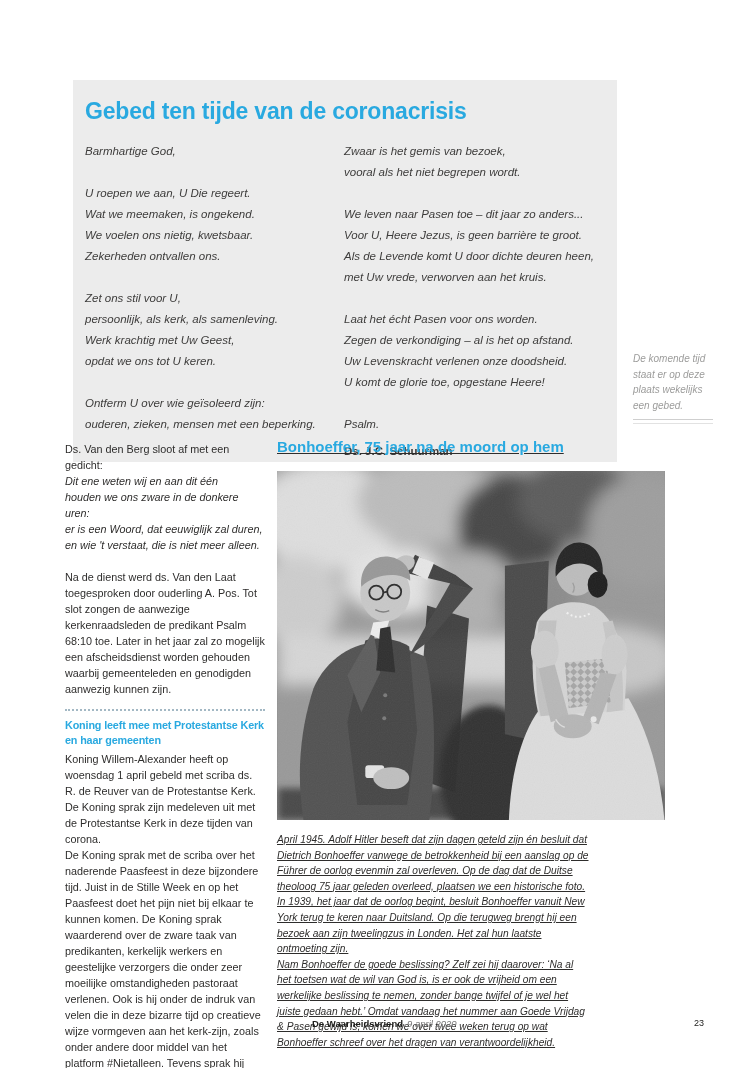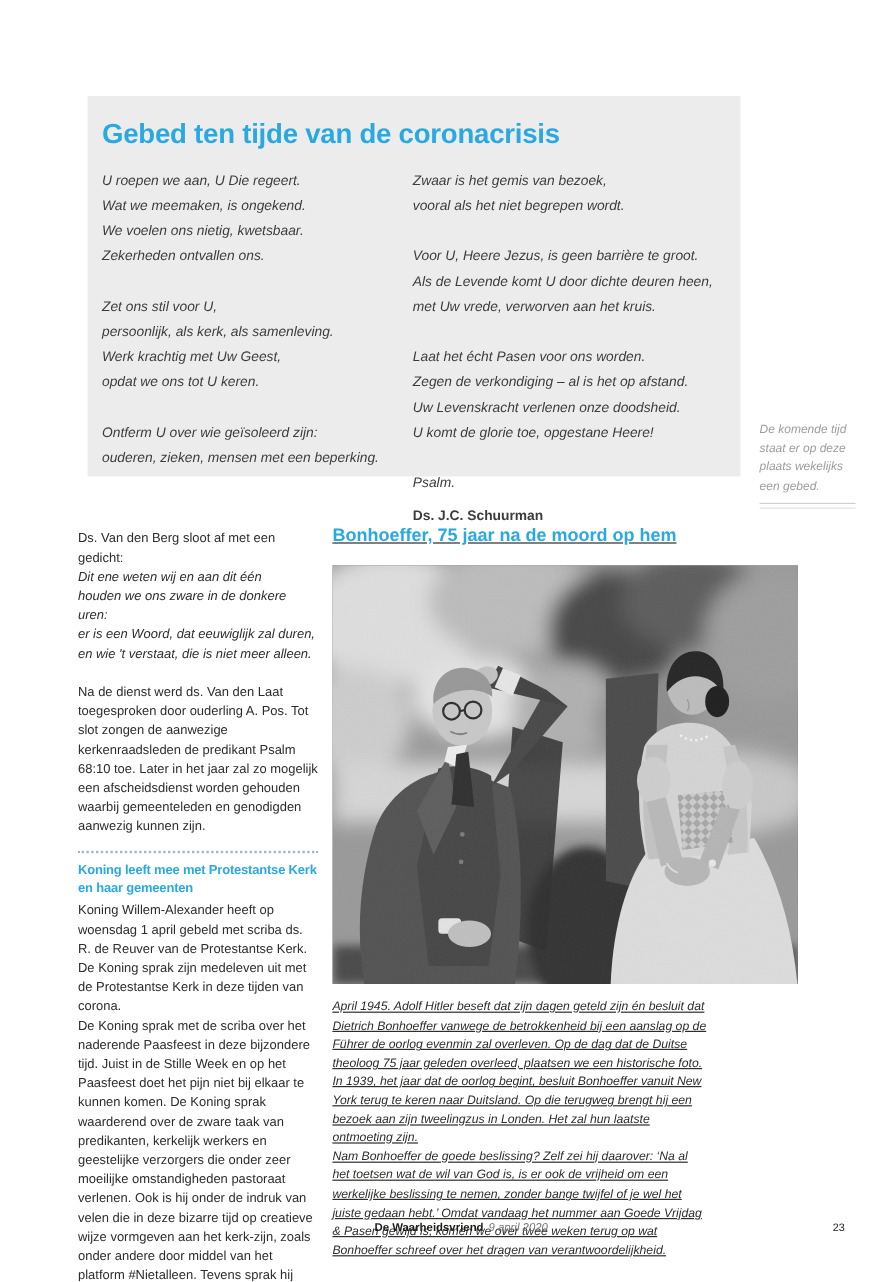--- a/index.html
+++ b/index.html
@@ -1,20 +1,20 @@
 <!DOCTYPE html>
 <html><head>
 <meta charset="utf-8">
 <style>
   html,body{margin:0;padding:0;background:#fff;}
   .page{position:relative;width:738px;height:1068px;background:#ffffff;overflow:hidden;
         font-family:"Liberation Sans",sans-serif;color:#2e2d2c;}
 
   
-  .prayer-box{position:absolute;left:73px;top:80px;width:544px;height:317px;background:#ececec;
+  .prayer-box{position:absolute;left:73px;top:80px;width:544px;height:382px;background:#ececec;
               box-sizing:border-box;padding:18px 14px 0 12px;}
   .prayer-title{margin:0 0 16px 0;font-size:23px;font-weight:bold;color:#29a9e0;letter-spacing:-0.2px;}
   .prayer-cols{display:flex;}
   .pcol{width:50%;}
   .pcol p{margin:0;font-style:italic;font-size:11.5px;line-height:21px;color:#3d3c3b;white-space:nowrap;}
   .stanza{margin:0 0 21px 0;}
   .prayer-sign{margin:0;text-align:left;font-weight:bold;font-style:normal !important;
                font-size:12.5px;color:#1d1d1b;padding-right:2px;}
 
   
@@ -49,20 +49,23 @@
 </head>
 <body>
 
 <div class="page">
 
   <section class="prayer-box">
     <h1 class="prayer-title">Gebed ten tijde van de coronacrisis</h1>
     <div class="prayer-cols">
       <div class="pcol">
         <div class="stanza">
+          <p>Barmhartige God,</p>
+        </div>
+        <div class="stanza">
           <p>U roepen we aan, U Die regeert.</p>
           <p>Wat we meemaken, is ongekend.</p>
           <p>We voelen ons nietig, kwetsbaar.</p>
           <p>Zekerheden ontvallen ons.</p>
         </div>
         <div class="stanza">
           <p>Zet ons stil voor U,</p>
           <p>persoonlijk, als kerk, als samenleving.</p>
           <p>Werk krachtig met Uw Geest,</p>
           <p>opdat we ons tot U keren.</p>
@@ -71,20 +74,21 @@
           <p>Ontferm U over wie geïsoleerd zijn:</p>
           <p>ouderen, zieken, mensen met een beperking.</p>
         </div>
       </div>
       <div class="pcol">
         <div class="stanza">
           <p>Zwaar is het gemis van bezoek,</p>
           <p>vooral als het niet begrepen wordt.</p>
         </div>
         <div class="stanza">
+          <p>We leven naar Pasen toe – dit jaar zo anders...</p>
           <p>Voor U, Heere Jezus, is geen barrière te groot.</p>
           <p>Als de Levende komt U door dichte deuren heen,</p>
           <p>met Uw vrede, verworven aan het kruis.</p>
         </div>
         <div class="stanza">
           <p>Laat het écht Pasen voor ons worden.</p>
           <p>Zegen de verkondiging – al is het op afstand.</p>
           <p>Uw Levenskracht verlenen onze doodsheid.</p>
           <p>U komt de glorie toe, opgestane Heere!</p>
         </div>

